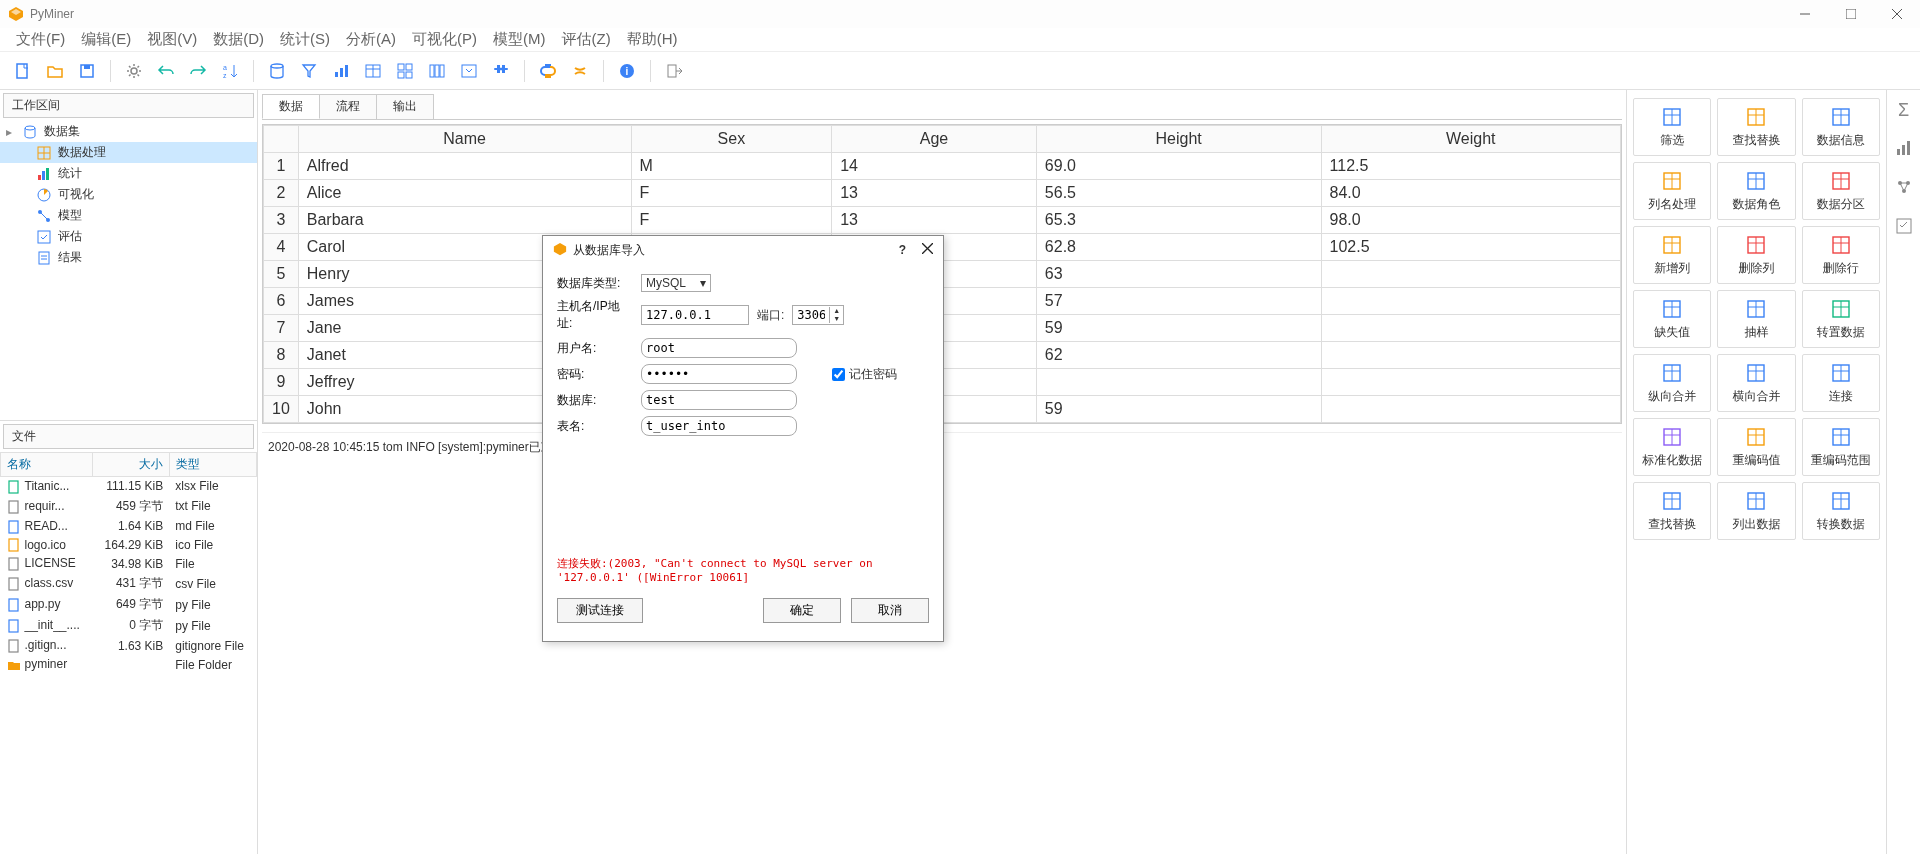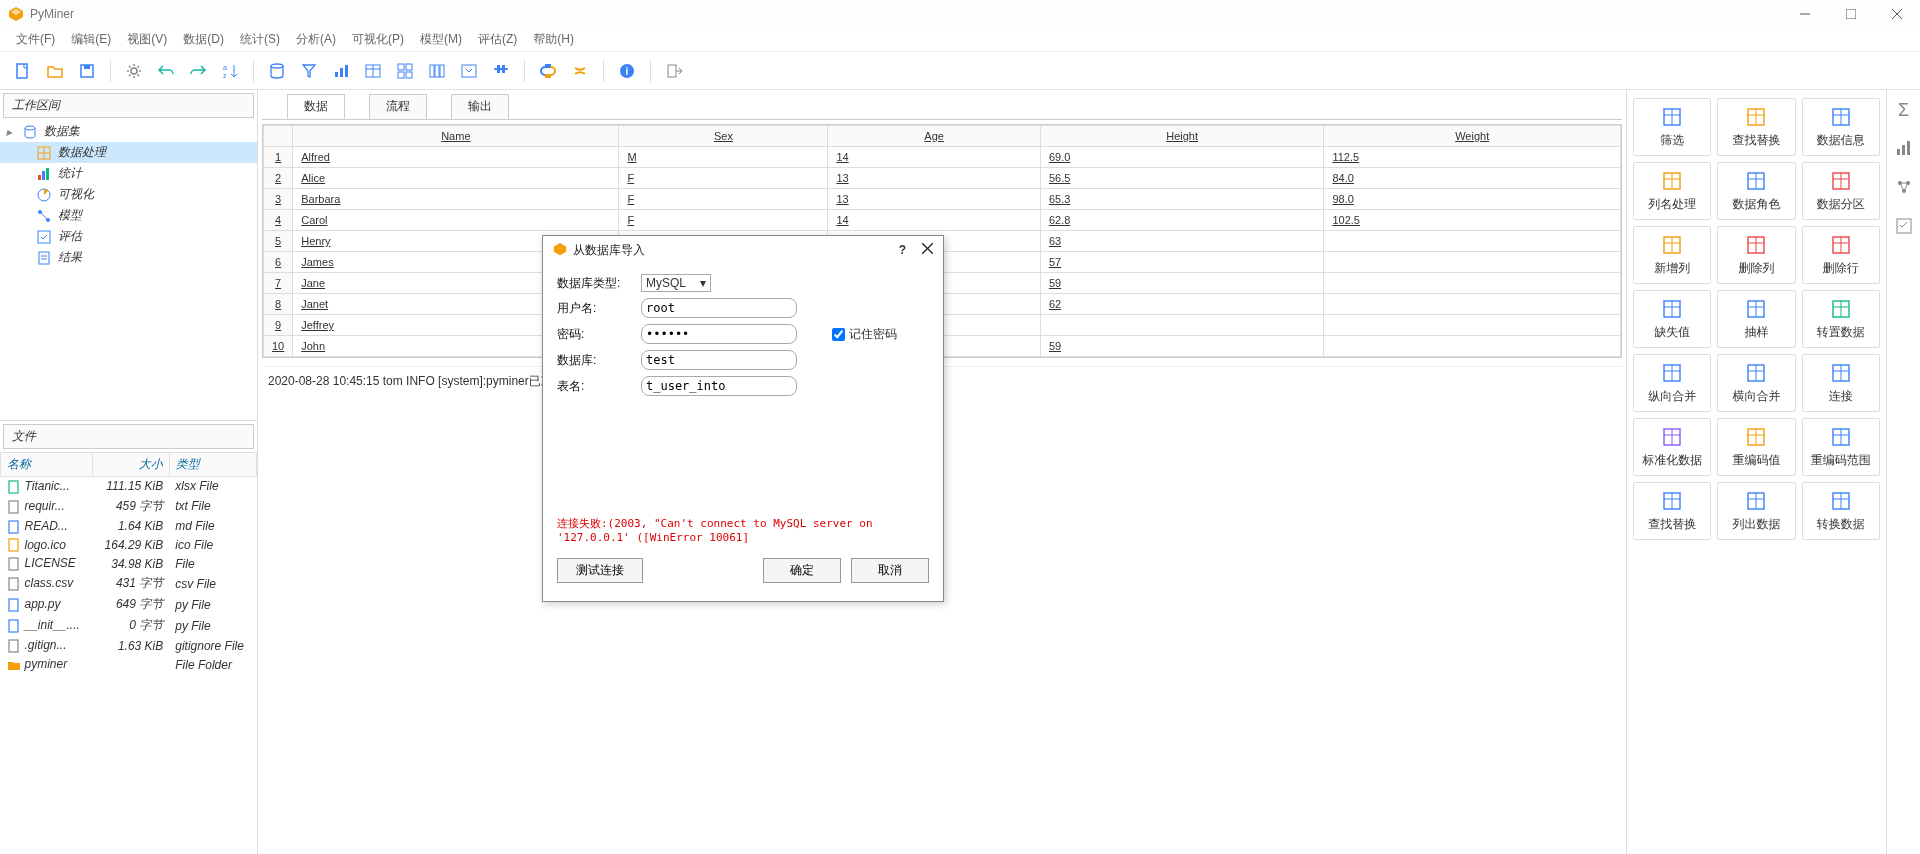--- a/index.html
+++ b/index.html
@@ -8,55 +8,55 @@
 
 .titlebar { height: 28px; background: #fdfdfd; display: flex; align-items: center; padding-left: 8px; justify-content: space-between; }
 .titlebar-left { display: flex; align-items: center; gap: 6px; }
 .title-icon { width: 16px; height: 16px; display: inline-flex; align-items: center; justify-content: center; }
 .titlebar-title { color: #777; font-size: 12px; }
 .titlebar-controls { display: flex; }
 .win-ctrl { width: 46px; height: 28px; display: flex; align-items: center; justify-content: center; color: #555; cursor: pointer; }
 
 
 .menubar { height: 24px; background: #fff; display: flex; align-items: center; padding-left: 8px; border-bottom: 1px solid #eee; }
-.menu-item { padding: 2px 8px; color: #666; cursor: pointer; font-size: 12px; }
+.menu-item { padding: 2px 8px; color: #666; cursor: pointer; font-size: 15px; }
 
 
 .toolbar { height: 38px; background: #fff; border-bottom: 1px solid #e0e0e0; display: flex; align-items: center; padding-left: 10px; gap: 6px; }
 .tool-btn { width: 26px; height: 26px; display: flex; align-items: center; justify-content: center; cursor: pointer; border-radius: 2px; }
 .tool-sep { width: 1px; height: 22px; background: #ddd; margin: 0 4px; }
 
 
 .main-area { display: flex; height: calc(100% - 90px); }
 
 
-.left-col { width: 258px; display: flex; flex-direction: column; border-right: 1px solid #ddd; font-style: italic; }
+.left-col { width: 258px; display: flex; flex-direction: column; border-right: 1px solid #ddd; }
 .panel-header { background: #fafafa; border: 1px solid #ccc; padding: 3px 8px; font-size: 12px; color: #333; margin: 3px; }
 .tree-panel { flex: 0 0 330px; overflow: auto; }
 .tree-item { display: flex; align-items: center; padding: 2px 4px 2px 20px; gap: 6px; font-size: 12px; cursor: pointer; }
 .tree-item.root { padding-left: 6px; }
 .tree-item.highlighted { background: #cce8ff; }
 .tree-icon { width: 16px; height: 16px; display: inline-flex; align-items: center; justify-content: center; }
 
 .file-panel { flex: 1; border-top: 1px solid #ddd; display: flex; flex-direction: column; }
 .file-table { width: 100%; border-collapse: collapse; font-size: 12px; }
 .file-table th { text-align: left; padding: 3px 6px; border: 1px solid #e0e0e0; background: #fafafa; font-weight: normal; color: #0369a1; }
 .file-table th:nth-child(2) { text-align: right; }
 .file-table td { padding: 2px 6px; }
 .file-table td:nth-child(2) { text-align: right; }
 .file-row { cursor: pointer; }
 .file-icon { width: 14px; height: 14px; display: inline-block; vertical-align: middle; margin-right: 4px; }
 
 
 .center-col { flex: 1; display: flex; flex-direction: column; }
 .tabs-row { display: flex; border-bottom: 1px solid #ccc; margin: 4px 4px 0 4px; }
-.tab { padding: 3px 16px; border: 1px solid #ccc; border-bottom: none; margin-right: -1px; background: #fafafa; cursor: pointer; font-size: 12px; margin-left: 25px; }
+.tab { padding: 3px 16px; border: 1px solid #ccc; border-bottom: none; margin-right: -1px; background: #fafafa; cursor: pointer; font-size: 12px; }
 .tab.active { background: #fff; border-bottom: 1px solid #fff; position: relative; z-index: 1; }
 .data-grid-wrap { margin: 4px; border: 1px solid #ccc; overflow: auto; position: relative; }
-.data-grid { width: 100%; border-collapse: collapse; font-size: 11px; text-decoration: underline; }
+.data-grid { width: 100%; border-collapse: collapse; font-size: 16px; }
 .data-grid th, .data-grid td { border: 1px solid #ddd; padding: 4px 8px; text-align: left; }
 .data-grid th { background: #fafafa; font-weight: normal; text-align: center; }
 .data-grid .row-num { text-align: center; background: #fafafa; width: 24px; }
 .log-area { margin: 4px; padding: 6px; font-size: 12px; color: #333; border-top: 1px solid #eee; }
 
 
 .right-col { width: 260px; border-left: 1px solid #ddd; padding: 8px 6px; display: grid; grid-template-columns: repeat(3, 1fr); gap: 6px; align-content: start; }
 .ribbon-btn { border: 1px solid #ddd; background: #fff; height: 58px; display: flex; flex-direction: column; align-items: center; justify-content: center; gap: 4px; cursor: pointer; font-size: 12px; color: #333; border-radius: 2px; }
 .ribbon-icon { width: 22px; height: 22px; display: flex; align-items: center; justify-content: center; }
 
@@ -776,20 +776,32 @@
   </div>
   <div class="dialog-body">
     <div class="form-row">
       <span class="form-label">数据库类型:</span>
       <span class="combo">
           <span>MySQL</span>
           <span>▾</span>
         </span>
     </div>
     <div class="form-row">
+      <span class="form-label">主机名/IP地址:</span>
+      <input class="form-input host" value="127.0.0.1" style="">
+      <span>端口:</span>
+      <div class="spinner">
+        <input value="3306" style="">
+        <div class="spinner-btns">
+            <span>▲</span>
+            <span>▼</span>
+          </div>
+      </div>
+    </div>
+    <div class="form-row">
       <span class="form-label">用户名:</span>
       <input class="form-input wide" value="root" style="">
     </div>
     <div class="form-row">
       <span class="form-label">密码:</span>
       <input class="form-input wide" value="••••••" style="">
       <label style="display:flex;align-items:center;gap:4px;padding-left:27px;">
         <input type="checkbox" checked="" style="">
         <span>记住密码</span>
       </label>

